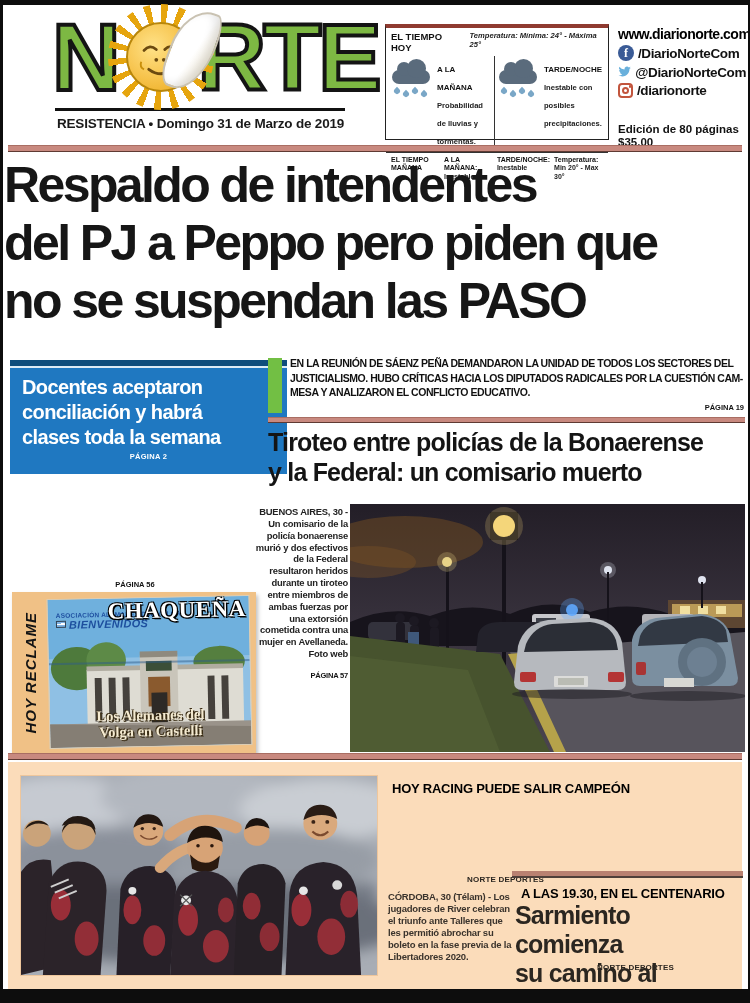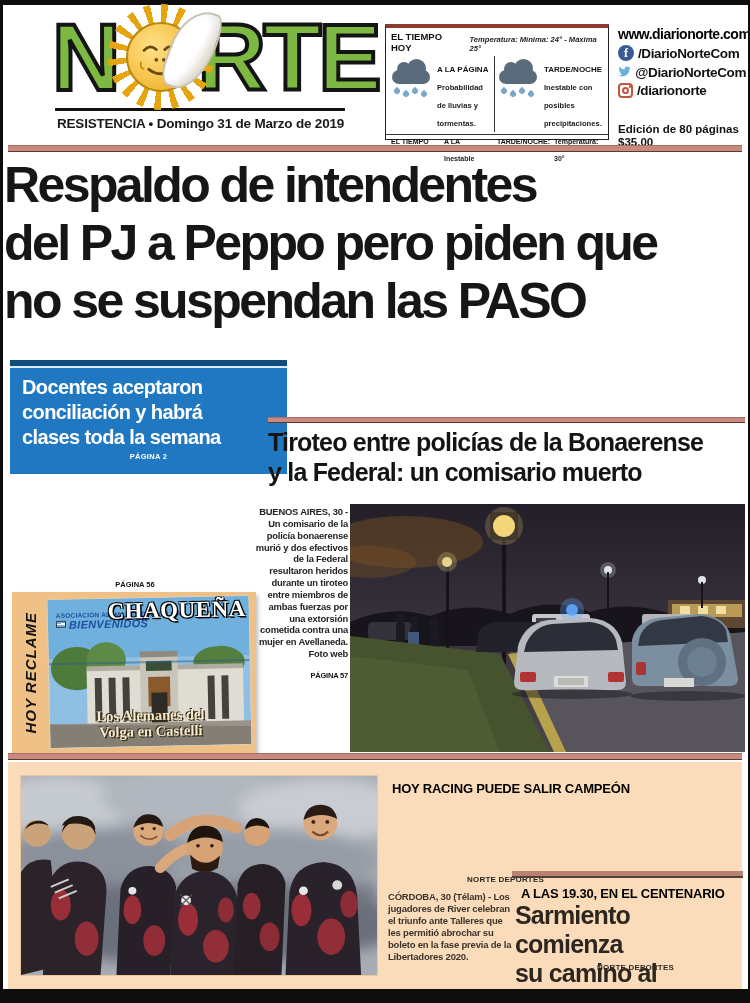--- a/index.html
+++ b/index.html
@@ -19,21 +19,21 @@
   .logo-letter{font-size:95px;font-weight:900;color:#7db843;-webkit-text-stroke:4px #141414;letter-spacing:-3px;line-height:0.95;}
   .sun-wrap{position:relative;width:106px;height:106px;flex:0 0 auto;margin:0 -16px 0 -10px;z-index:2;}
   .rays{position:absolute;inset:0;border-radius:50%;background:repeating-conic-gradient(#e6a50e 0deg 8deg,rgba(0,0,0,0) 8deg 20deg);}
   .sun-core{position:absolute;left:18px;top:18px;width:70px;height:70px;border-radius:50%;background:radial-gradient(circle at 38% 35%,#ffe288 0%,#f6c24a 55%,#eaa81a 100%);border:2px solid #b8860b;}
   .feather{position:absolute;left:62px;top:4px;width:44px;height:84px;background:linear-gradient(105deg,#ffffff 55%,#ece3cc);border:2px solid #c9c2b2;border-radius:70% 20% 65% 25% / 55% 35% 65% 30%;transform:rotate(20deg);box-shadow:inset -6px 0 8px rgba(0,0,0,0.10);}
   .logo-rule{position:absolute;left:55px;top:108px;width:290px;height:3px;background:#111;}
   .dateline{position:absolute;left:57px;top:116px;font-size:13.5px;font-weight:700;color:#1a1a1a;letter-spacing:-0.2px;}
 
   
   .weather{position:absolute;left:385px;top:24px;width:224px;height:116px;border:1.5px solid #222;border-top:4px solid #8f3a30;background:#fff;display:flex;flex-direction:column;}
-  .wb-head{display:flex;justify-content:space-between;align-items:flex-end;padding:3px 5px 1px;gap:8px;}
+  .wb-head{display:flex;justify-content:space-between;align-items:flex-start;padding:3px 5px 1px;gap:8px;}
   .wb-title{font-size:9.5px;font-weight:900;color:#111;}
   .wb-temps{font-size:7.6px;font-weight:700;font-style:italic;color:#222;}
   .wb-main{flex:1;display:flex;padding:2px 4px;}
   .wb-half{flex:1;display:flex;gap:5px;align-items:flex-start;padding:2px 2px;}
   .wb-vline{width:1px;background:#333;margin:0 2px;}
   .wb-label{font-size:8px;font-weight:900;color:#111;}
   .wb-desc{font-size:7.6px;font-weight:600;color:#222;line-height:1.18;margin-top:1px;}
   .raincloud{display:block;flex:0 0 auto;width:40px;padding-top:12px;}
   .cloud{display:block;width:38px;height:14px;background:#5a6b7c;border-radius:9px;position:relative;}
   .cloud::before{content:"";position:absolute;left:5px;top:-8px;width:14px;height:14px;background:#5a6b7c;border-radius:50%;}
@@ -151,21 +151,21 @@
         <span class="raincloud">
           <span class="cloud"></span>
           <span class="drops">
               <i></i>
               <i></i>
               <i></i>
               <i></i>
             </span>
         </span>
         <span>
-          <span class="wb-label">A LA PÁGINA</span>
+          <span class="wb-label">A LA MAÑANA</span>
           <span class="wb-desc">Probabilidad de lluvias y tormentas.</span>
         </span>
       </div>
       <div class="wb-vline"></div>
       <div class="wb-half">
         <span class="raincloud">
           <span class="cloud"></span>
           <span class="drops">
               <i></i>
               <i></i>
@@ -227,20 +227,27 @@
 del PJ a Peppo pero piden que
 no se suspendan las PASO</h1>
 
   <div class="blue-box">
     <div class="blue-text pre">Docentes aceptaron
 conciliación y habrá
 clases toda la semana</div>
     <div class="blue-page">PÁGINA 2</div>
   </div>
 
+  <div class="deck">
+    <span class="green-bar"></span>
+    <p class="deck-text pre">EN LA REUNIÓN DE SÁENZ PEÑA DEMANDARON LA UNIDAD DE TODOS LOS SECTORES DEL
+JUSTICIALISMO. HUBO CRÍTICAS HACIA LOS DIPUTADOS RADICALES POR LA CUESTIÓN CAM-
+MESA Y ANALIZARON EL CONFLICTO EDUCATIVO.</p>
+    <span class="deck-page">PÁGINA 19</span>
+  </div>
 
   <div class="salmon bar2"></div>
 
   <h2 class="tiroteo pre">Tiroteo entre policías de la Bonaerense
 y la Federal: un comisario muerto</h2>
   <div class="shoot-body">
     <span class="pre">BUENOS AIRES, 30 - Un comisario de la policía bonaerense murió y dos efectivos de la Federal resultaron heridos durante un tiroteo entre miembros de ambas fuerzas por una extorsión cometida contra una mujer en Avellaneda.
 Foto web</span>
     <div class="shoot-page">PÁGINA 57</div>
   </div>

